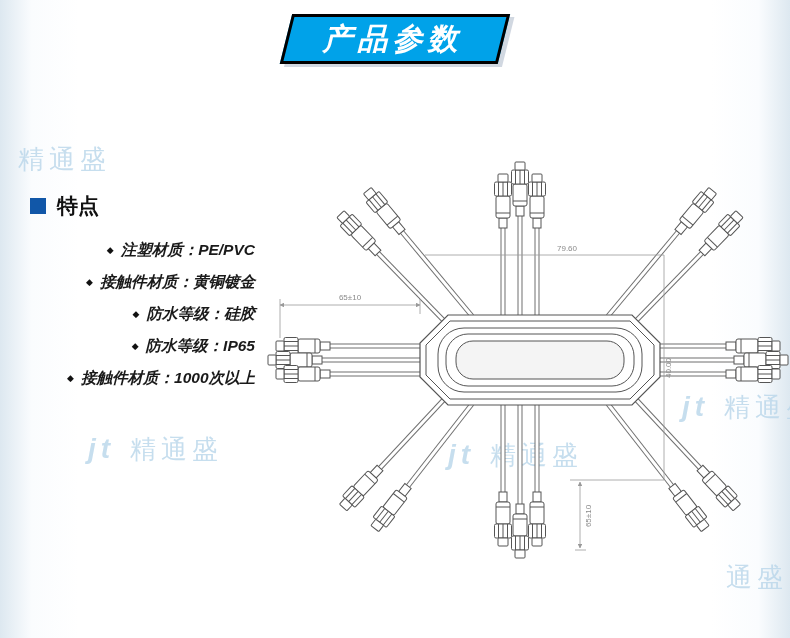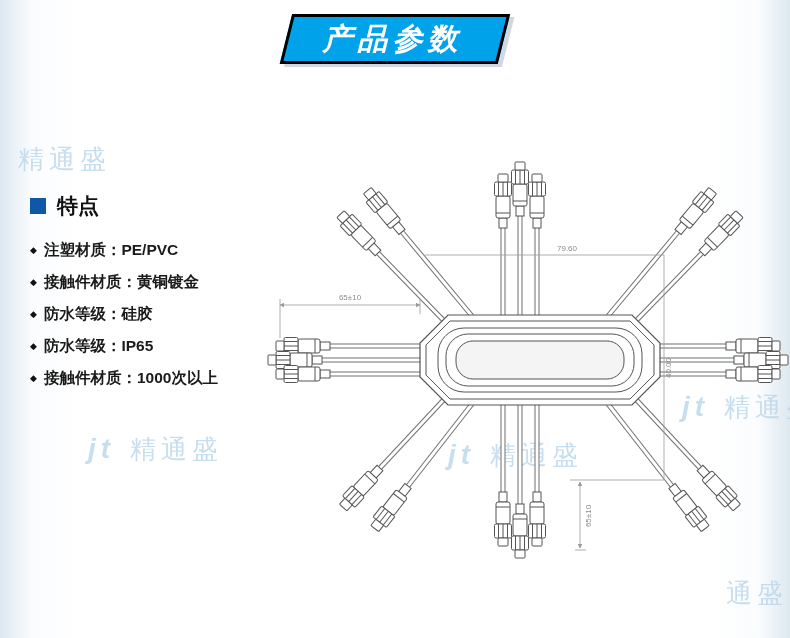--- a/index.html
+++ b/index.html
@@ -18,27 +18,27 @@
     background:#00a2e9; border:3px solid #000;
     padding:3px 36px;
     box-shadow:5px 3px 0 rgba(0,40,90,.18);
   }
   .banner-text {
     display:block; font-size:30px; line-height:1.25; font-weight:bold;
     color:#fff; letter-spacing:5px; white-space:nowrap;
   }
 
   
-  .features { position:absolute; left:30px; top:192px; width:225px; }
+  .features { position:absolute; left:30px; top:192px; width:225px;text-align:right; }
   .features-heading {
     display:flex; align-items:center; gap:11px;
     font-size:21px; font-weight:bold; color:#111; margin-bottom:14px;
   }
   .sq { width:16px; height:16px; background:#1157a8; display:inline-block; flex:0 0 auto; }
-  .feature-list { list-style:none; }
+  .feature-list { list-style:none;font-style:italic; }
   .feature-item { font-size:15.5px; color:#111; line-height:32px; white-space:nowrap; font-weight:bold; }
   .feature-item .txt { font-weight:normal; color:#1a1a1a; font-weight:600; }
   .bullet { font-size:9px; margin-right:7px; vertical-align:2px; color:#111; }
 
   
   .diagram { position:absolute; left:250px; top:120px; }
 
   
   .wm {
     position:absolute; color:#b9d6ea; font-size:26px; letter-spacing:5px;
@@ -56,21 +56,21 @@
   </div>
   <div class="wm" style="left:88px; top:432px;">
     <span class="wm-logo">jt</span><span>精通盛</span>
   </div>
   <div class="wm" style="left:448px; top:438px;">
     <span class="wm-logo">jt</span><span>精通盛</span>
   </div>
   <div class="wm" style="left:682px; top:390px;">
     <span class="wm-logo">jt</span><span>精通盛</span>
   </div>
-  <div class="wm" style="left:726px; top:576px;">
+  <div class="wm" style="left:726px; top:560px;">
     <span>通盛</span>
   </div>
 
   <div class="banner">
     <span class="banner-text">产品参数</span>
   </div>
 
   <div class="features">
     <div class="features-heading">
       <span class="sq"></span>

